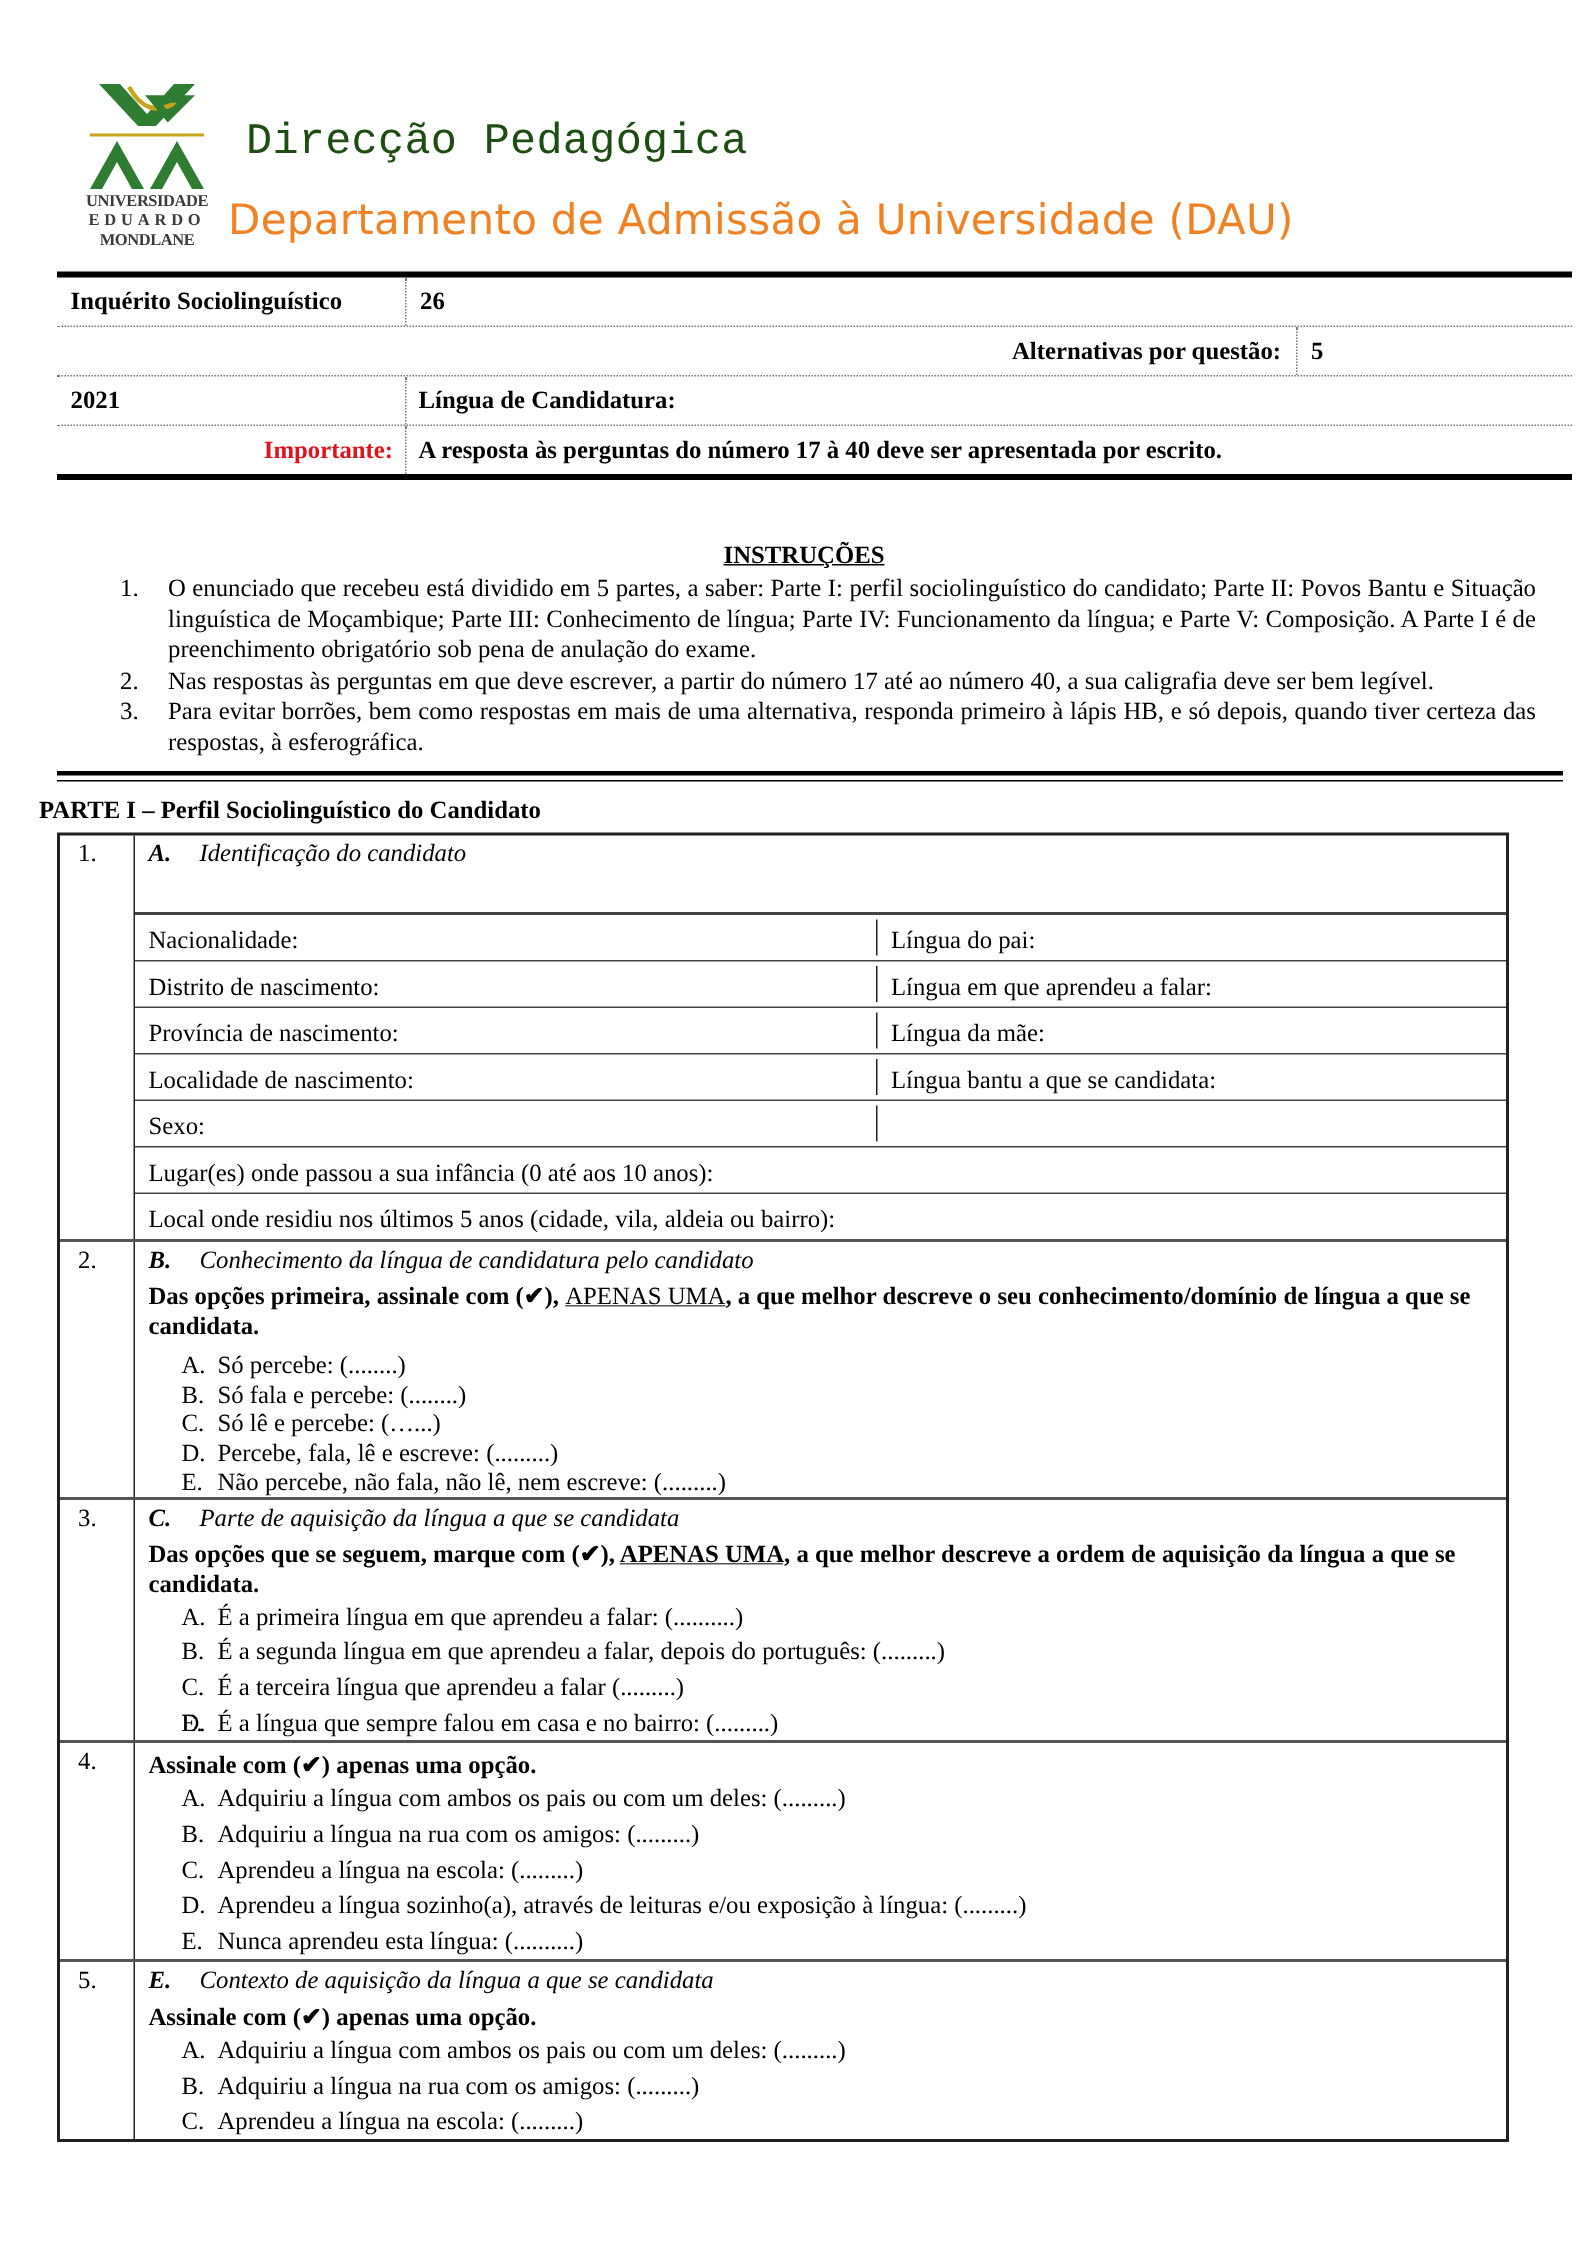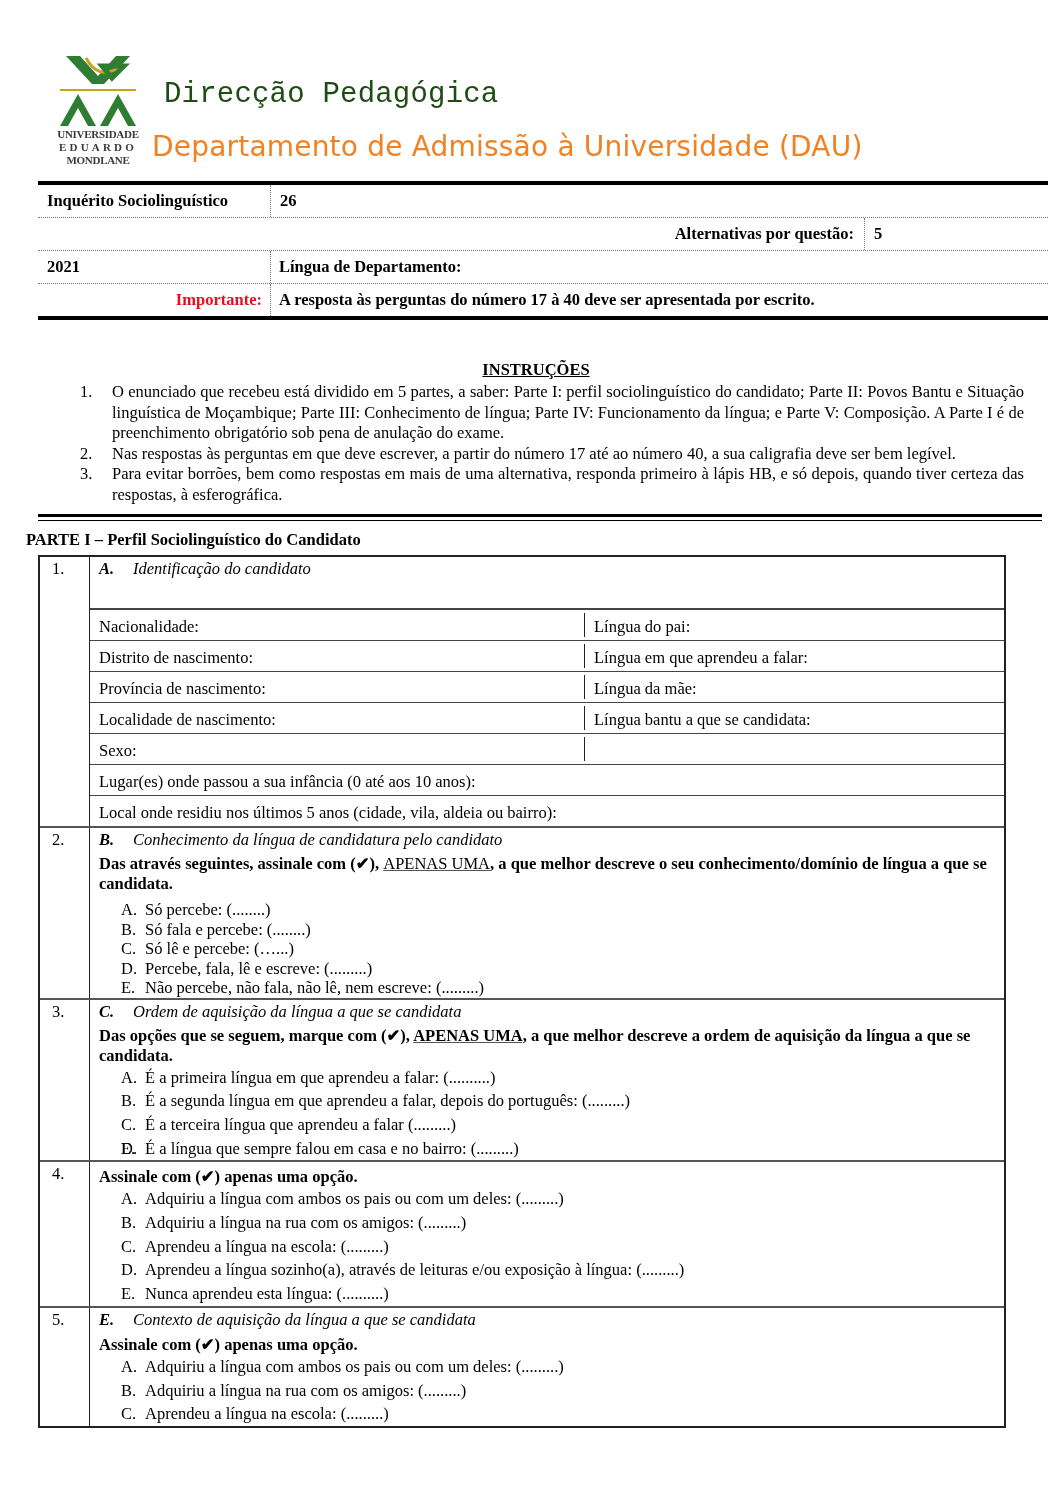--- a/index.html
+++ b/index.html
@@ -98,21 +98,21 @@
   <div class="info-row">
     <div class="info-c1">Inquérito Sociolinguístico</div>
     <div class="info-c3">26</div>
   </div>
   <div class="info-row">
     <div class="info-c2 right">Alternativas por questão:</div>
     <div class="info-c3">5</div>
   </div>
   <div class="info-row">
     <div class="info-c1">2021</div>
-    <div class="info-c2">Língua de Departamento:</div>
+    <div class="info-c2">Língua de Candidatura:</div>
   </div>
   <div class="info-row">
     <div class="info-c1 right red">Importante:</div>
     <div class="info-c2">A resposta às perguntas do número 17 à 40 deve ser apresentada por escrito.</div>
   </div>
 </div>
 
 <div class="instr-title">INSTRUÇÕES</div>
 <ol class="instr-list">
   <li><span class="num">1.</span><span>O enunciado que recebeu está dividido em 5 partes, a saber: Parte I: perfil sociolinguístico do candidato; Parte II: Povos Bantu e Situação linguística de Moçambique; Parte III: Conhecimento de língua; Parte IV: Funcionamento da língua; e Parte V: Composição. A Parte I é de preenchimento obrigatório sob pena de anulação do exame.</span></li>
@@ -155,35 +155,35 @@
       <div class="id-row">
         <div class="id-full">Local onde residiu nos últimos 5 anos (cidade, vila, aldeia ou bairro):</div>
       </div>
     </div>
   </div>
 
   <div class="q q2">
     <div class="q-num">2.</div>
     <div class="q-body">
       <div class="q-head"><b>B.</b><span>Conhecimento da língua de candidatura pelo candidato</span></div>
-      <div class="q-lead"><span>Das através seguintes, assinale com (✔), </span><u style="font-weight:normal">APENAS UMA</u><span>, a que melhor descreve o seu conhecimento/domínio de língua a que se candidata.</span></div>
+      <div class="q-lead"><span>Das opções primeira, assinale com (✔), </span><u style="font-weight:normal">APENAS UMA</u><span>, a que melhor descreve o seu conhecimento/domínio de língua a que se candidata.</span></div>
       <ul class="opts tight" style="padding-top:6px">
         <li><span class="ol">A.</span><span>Só percebe: (........)</span></li>
         <li><span class="ol">B.</span><span>Só fala e percebe: (........)</span></li>
         <li><span class="ol">C.</span><span>Só lê e percebe: (…...)</span></li>
         <li><span class="ol">D.</span><span>Percebe, fala, lê e escreve: (.........)</span></li>
         <li><span class="ol">E.</span><span>Não percebe, não fala, não lê, nem escreve: (.........)</span></li>
       </ul>
     </div>
   </div>
 
   <div class="q q3">
     <div class="q-num">3.</div>
     <div class="q-body">
-      <div class="q-head"><b>C.</b><span>Ordem de aquisição da língua a que se candidata</span></div>
+      <div class="q-head"><b>C.</b><span>Parte de aquisição da língua a que se candidata</span></div>
       <div class="q-lead"><span>Das opções que se seguem, marque com (✔), </span><u>APENAS UMA,</u><span> a que melhor descreve a ordem de aquisição da língua a que se candidata.</span></div>
       <ul class="opts loose">
         <li><span class="ol">A.</span><span>É a primeira língua em que aprendeu a falar: (..........)</span></li>
         <li><span class="ol">B.</span><span>É a segunda língua em que aprendeu a falar, depois do português: (.........)</span></li>
         <li><span class="ol">C.</span><span>É a terceira língua que aprendeu a falar (.........)</span></li>
         <li><span class="ol">D.</span></li>
         <li><span class="ol">E.</span><span>É a língua que sempre falou em casa e no bairro: (.........)</span></li>
       </ul>
     </div>
   </div>

